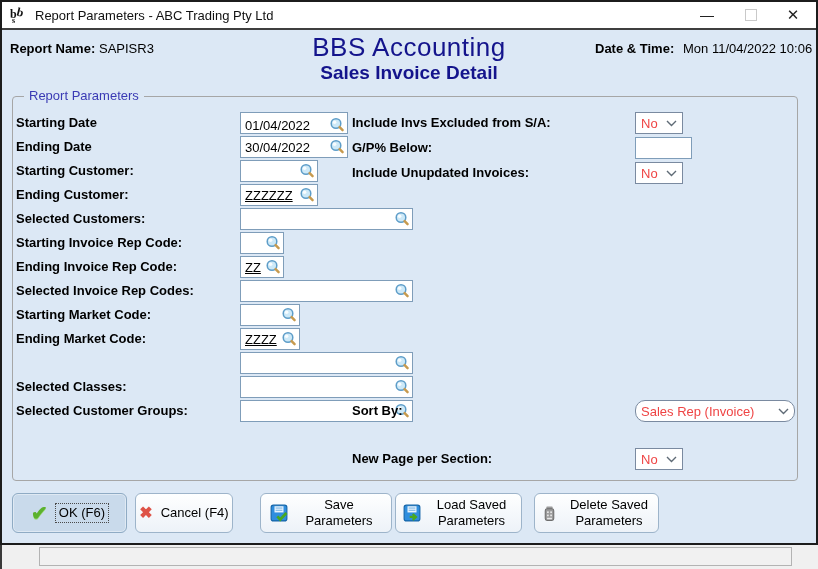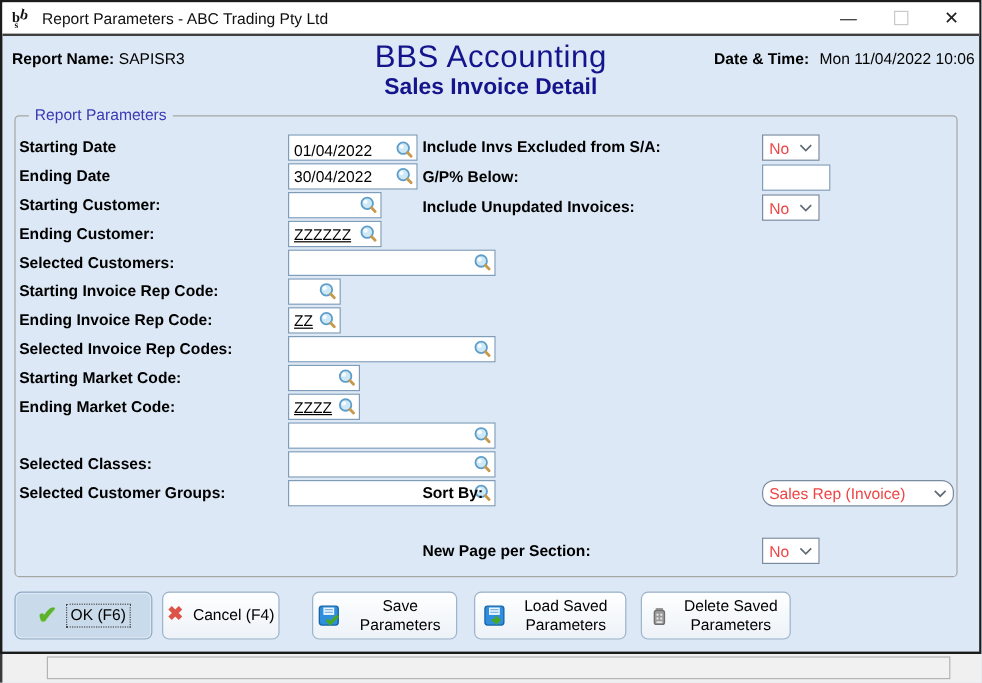--- a/index.html
+++ b/index.html
@@ -76,21 +76,21 @@
   .btn{
     position:absolute;top:491px;height:40px;box-sizing:border-box;
     border:1px solid #9db4ca;border-radius:6px;
     background:linear-gradient(#feffff,#edf2f8);
     display:flex;align-items:center;justify-content:center;gap:8px;
     font-size:13px;color:#000;text-align:center;line-height:1.2;
   }
   .btn-ok{left:10px;width:115px;background:#c9daeb;border-color:#8fabc4;
     box-shadow:inset 0 0 0 1px #dfe9f3;}
   .btn-cancel{left:133px;width:98px;}
-  .btn-save{left:258px;width:121px;}
+  .btn-save{left:258px;width:132px;}
   .btn-load{left:393px;width:127px;}
   .btn-delete{left:532px;width:125px;}
   .btn .txt{max-width:86px;}
   .focus-rect{outline:1px dotted #4a4a4a;padding:1px 3px;}
   .check-glyph{color:#5cb22e;font-size:20px;font-weight:bold;line-height:1;
     text-shadow:0 1px 0 #9ed97e;}
   .cross-glyph{color:#de5347;font-size:16px;font-weight:bold;line-height:1;}
   
   .statusbar{
     position:absolute;left:0;top:545px;width:818px;height:24px;

